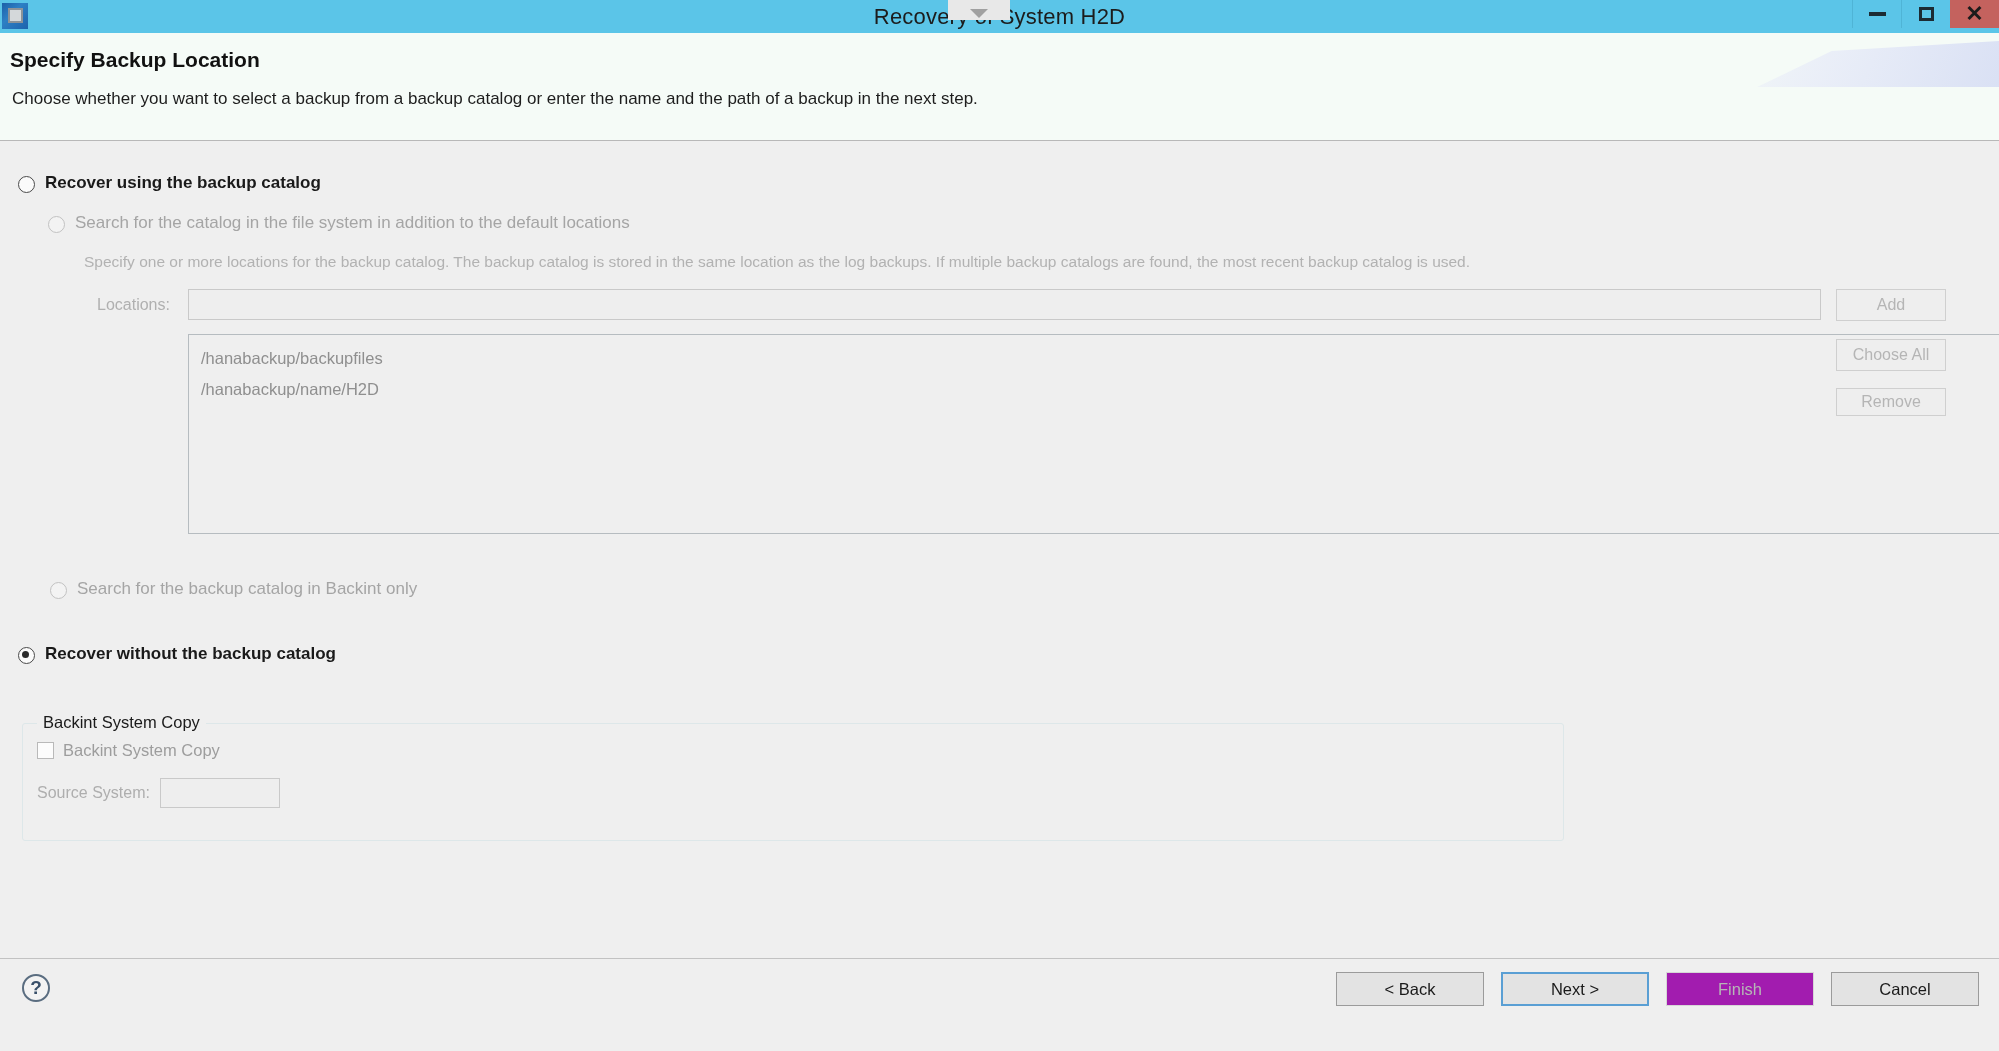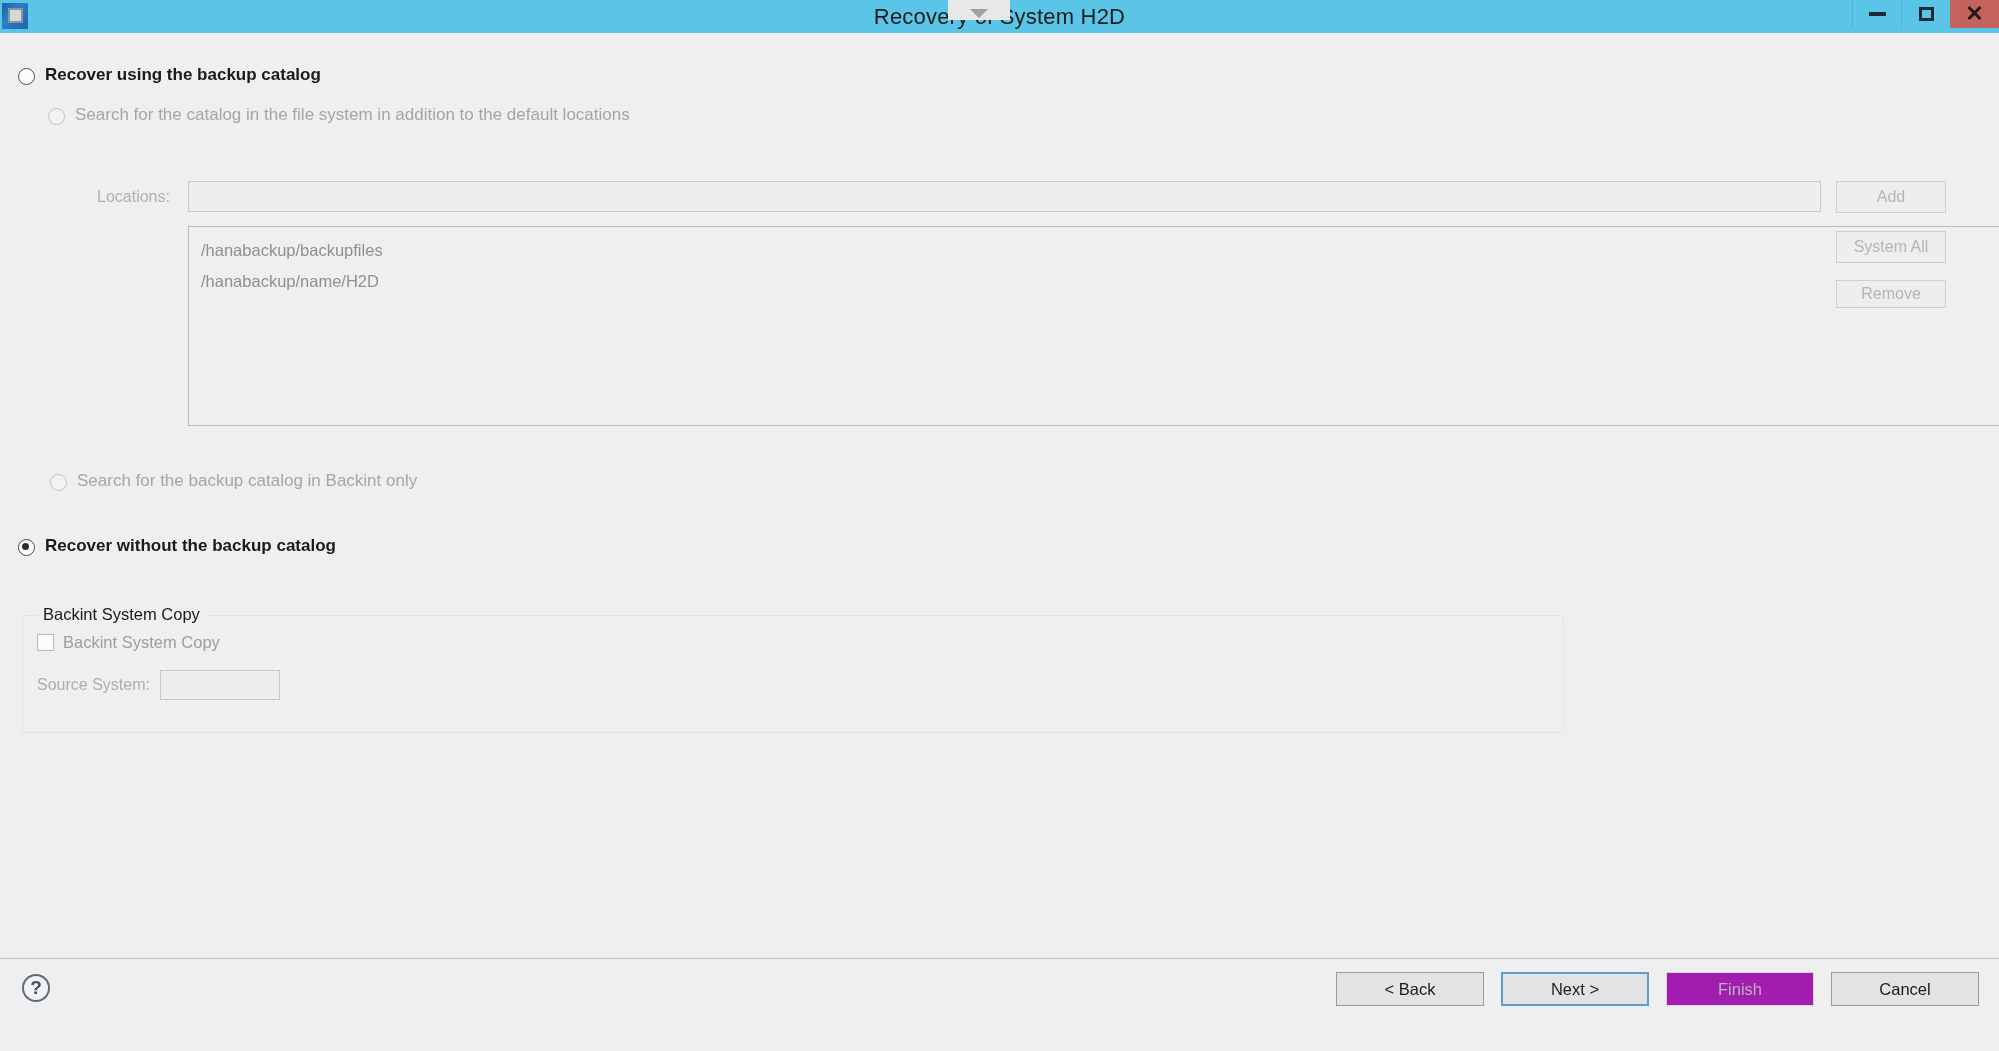--- a/index.html
+++ b/index.html
@@ -369,44 +369,50 @@
       </div>
       <div class="win-btn">
         <div class="glyph-max"></div>
       </div>
       <div class="win-btn close">
         <span class="glyph-close">✕</span>
       </div>
     </div>
   </div>
 
+  <div class="header">
+    <div class="header-deco"></div>
+    <div class="header-title">Specify Backup Location</div>
+    <div class="header-desc">Choose whether you want to select a backup from a backup catalog or enter the name and the path of a backup in the next step.</div>
+  </div>
 
   <div class="body-area">
 
     <div class="radio" style="left:18px; top:32px;">
       <div class="radio-mark"></div>
       <div class="radio-label bold">Recover using the backup catalog</div>
     </div>
 
     <div class="radio" style="left:48px; top:72px;">
       <div class="radio-mark disabled"></div>
       <div class="radio-label disabled">Search for the catalog in the file system in addition to the default locations</div>
     </div>
 
+    <div class="hint-text" style="left:84px; top:112px;">Specify one or more locations for the backup catalog. The backup catalog is stored in the same location as the log backups. If multiple backup catalogs are found, the most recent backup catalog is used.</div>
 
     <div class="field-label" style="left:97px; top:155px;">Locations:</div>
     <div class="textinput" style="left:188px; top:148px; width:1633px; height:31px;"></div>
 
     <div class="listbox" style="left:188px; top:193px; width:1859px; height:200px;">
       <div class="listbox-item">/hanabackup/backupfiles</div>
       <div class="listbox-item">/hanabackup/name/H2D</div>
     </div>
 
     <div class="sidebtn" style="left:1836px; top:148px; width:110px; height:32px;">Add</div>
-    <div class="sidebtn" style="left:1836px; top:198px; width:110px; height:32px;">System All</div>
+    <div class="sidebtn" style="left:1836px; top:198px; width:110px; height:32px;">Choose All</div>
     <div class="sidebtn" style="left:1836px; top:247px; width:110px; height:28px;">Remove</div>
 
     <div class="radio" style="left:50px; top:438px;">
       <div class="radio-mark disabled"></div>
       <div class="radio-label disabled">Search for the backup catalog in Backint only</div>
     </div>
 
     <div class="radio" style="left:18px; top:503px;">
       <div class="radio-mark checked"></div>
       <div class="radio-label bold">Recover without the backup catalog</div>

